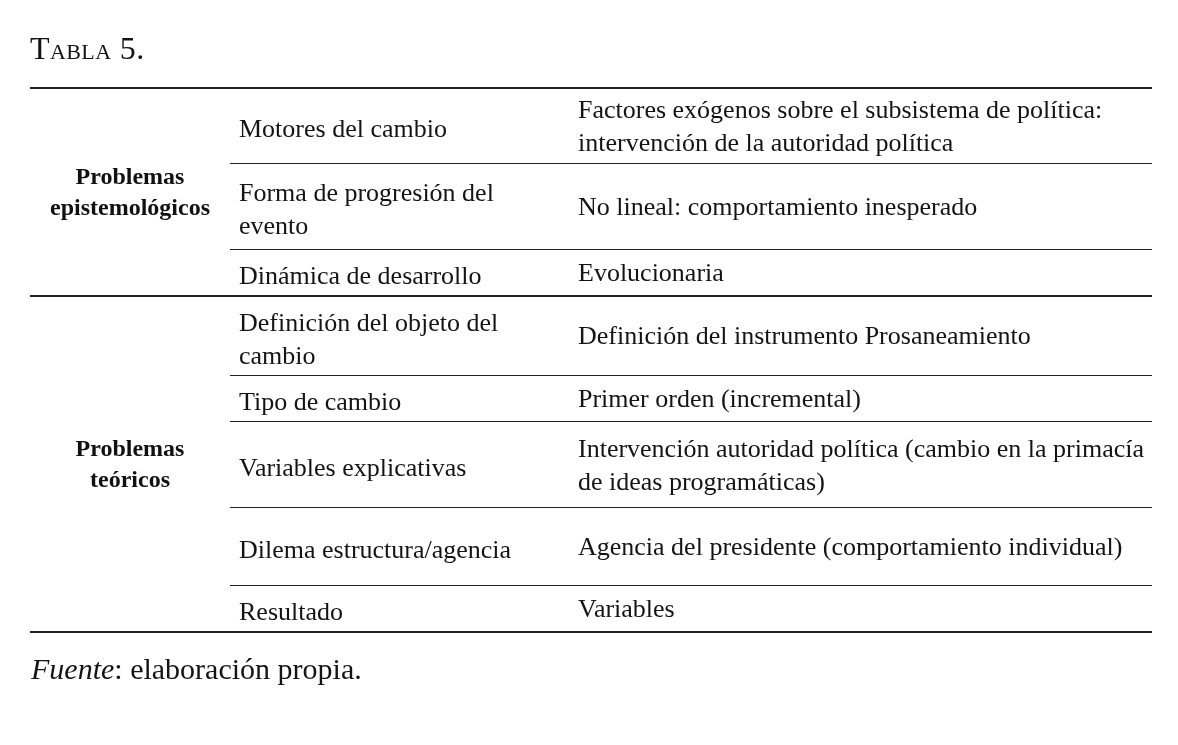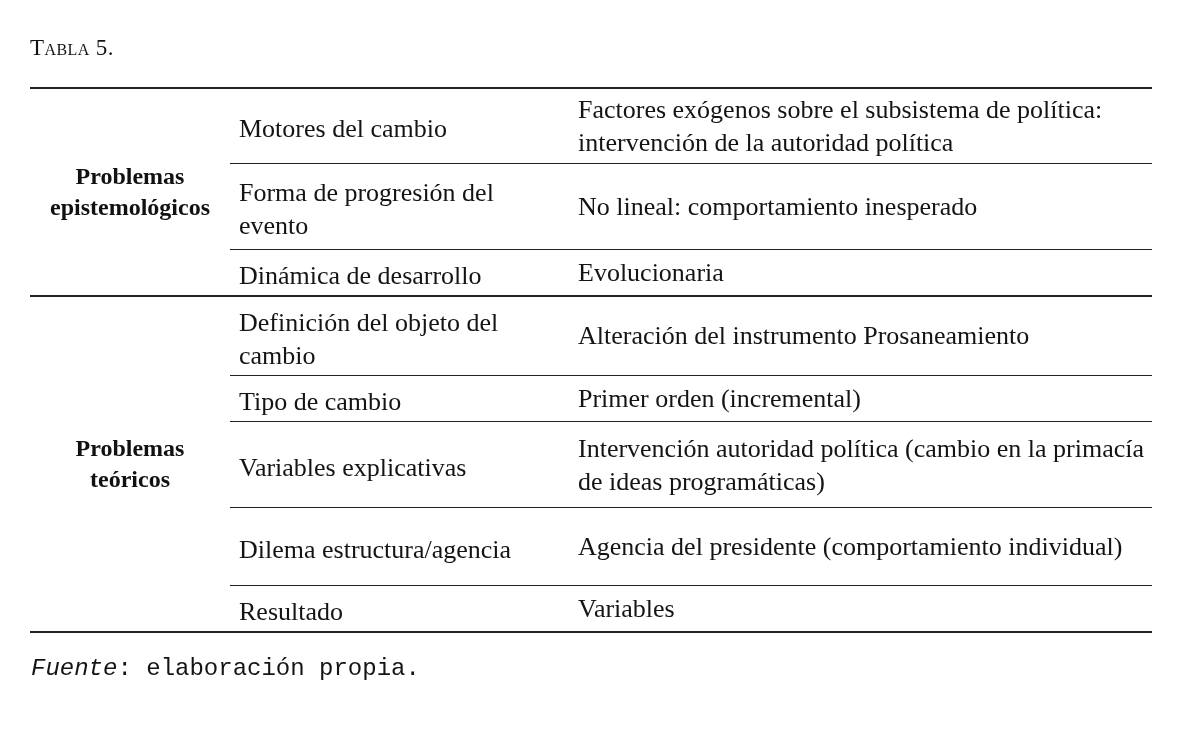--- a/index.html
+++ b/index.html
@@ -13,21 +13,21 @@
     font-family: "Liberation Serif", "DejaVu Serif", serif;
     color: #141414;
   }
   .page {
     width: 1178px;
     height: 745px;
     padding: 25px 26px 0 30px;
   }
   .caption {
     margin: 0 0 16px 0;
-    font-size: 23px;
+    font-size: 32px;
     font-weight: 400;
     font-variant: small-caps;
     letter-spacing: 0.4px;
     line-height: 46px;
     color: #131313;
   }
   .caption .caption-line { display: block; }
   table.data-table {
     table-layout: fixed;
     border-collapse: collapse;
@@ -61,24 +61,23 @@
   tr.r1 { height: 75px; }
   tr.r2 { height: 86px; }
   tr.r3 { height: 44px; }
   tr.r4 { height: 80px; }
   tr.r5 { height: 43px; }
   tr.r6 { height: 86px; }
   tr.r7 { height: 78px; }
   tr.r8 { height: 42px; }
   .source {
     margin: 21px 0 0 1px;
-    font-size: 24px;
+    font-size: 30px;
     line-height: 30px;
     color: #141414;
-    font-family: Liberation Mono, monospace;
   }
   .source em { font-style: italic; }
 </style>
 </head>
 <body>
 
 <div class="page">
 
   <h2 class="caption">
     <span class="caption-line">Tabla 5.</span>
@@ -100,21 +99,21 @@
         <td class="aspect">Forma de progresión del evento</td>
         <td class="value">No lineal: comportamiento inesperado</td>
       </tr>
       <tr class="r3 inner">
         <td class="aspect">Dinámica de desarrollo</td>
         <td class="value">Evolucionaria</td>
       </tr>
       <tr class="r4 group-divider">
         <th class="group-label" rowspan="5">Problemas teóricos</th>
         <td class="aspect">Definición del objeto del cambio</td>
-        <td class="value">Alteración del instrumento Prosaneamiento</td>
+        <td class="value">Definición del instrumento Prosaneamiento</td>
       </tr>
       <tr class="r5 inner">
         <td class="aspect">Tipo de cambio</td>
         <td class="value">Primer orden (incremental)</td>
       </tr>
       <tr class="r6 inner">
         <td class="aspect">Variables explicativas</td>
         <td class="value">Intervención autoridad política (cambio en la primacía de ideas programáticas)</td>
       </tr>
       <tr class="r7 inner">

